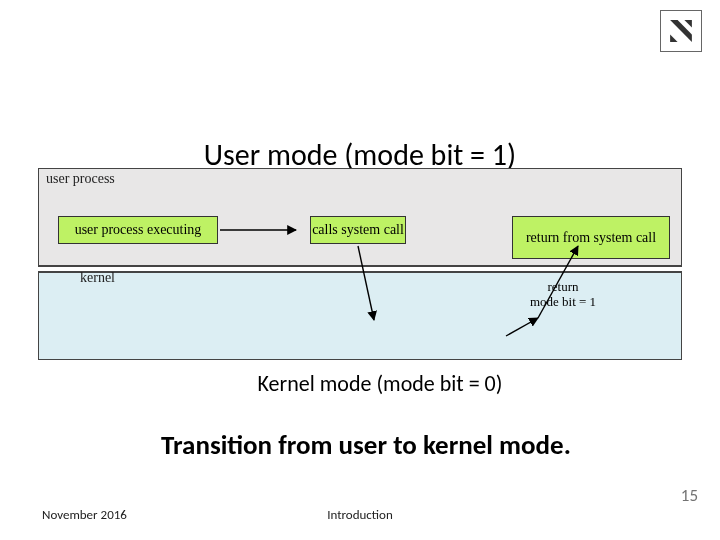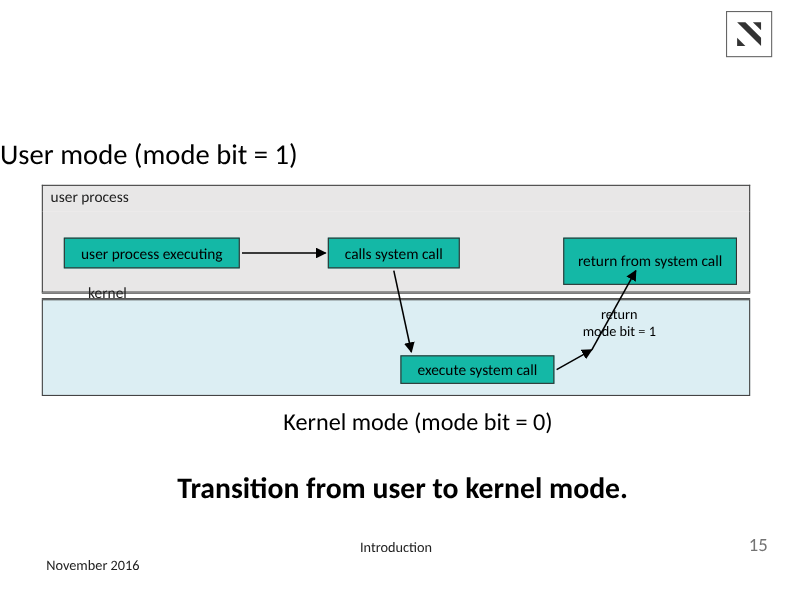--- a/index.html
+++ b/index.html
@@ -11,35 +11,36 @@
     top: 10px; right: 18px;
     width: 42px; height: 42px;
     border: 1px solid #666;
     background: #fff;
     display: flex; align-items: center; justify-content: center;
   }
   .logo svg { width: 34px; height: 34px; }
 
   .heading-user {
     position: absolute;
-    top: 124px; left: 0; right: 0;
-    font-size: 26px;
+    top: 136px; left: 0; right: 0;
+    text-align: center;
+    font-size: 30px;
   }
   .heading-kernel {
     position: absolute;
     top: 370px; left: 0; right: 0;
     text-align: center;
     font-size: 22px;
     margin-left: 40px;
   }
 
   .diagram {
     position: absolute;
     top: 168px; left: 38px;
-    width: 644px; height: 192px;
+    width: 644px; height: 192px; font-family: Liberation Serif, serif;
   }
 
   .region {
     position: absolute;
     left: 0; width: 644px;
     border: 1px solid #444;
   }
   .region-user-top {
     top: 0; height: 24px;
     background: #e8e7e7;
@@ -62,34 +63,34 @@
     background: #dceef3;
   }
 
   .region-label {
     position: absolute;
     left: 8px;
     font-size: 14px;
     color: #222;
   }
   .region-label.user { top: 3px; }
-  .region-label.kernel { top: 90px; padding-left: 34px; }
+  .region-label.kernel { top: 102px; padding-left: 34px; }
 
   .box {
     position: absolute;
-    background: #14b8a6;
+    background: #bef264;
     border: 1px solid #333;
     font-size: 14px;
     display: flex; align-items: center; justify-content: center;
     text-align: center;
     padding: 3px 8px;
     white-space: nowrap;
   }
   .box.exec   { left: 20px;  top: 48px; width: 160px; height: 28px; }
-  .box.call   { left: 260px; top: 48px; width: 120px; height: 28px; }
+  .box.call   { left: 272px; top: 48px; width: 96px; height: 28px; }
   .box.return { left: 474px; top: 48px; width: 158px; height: 43px; }
   .box.execsys{ left: 326px; top: 155px; width: 140px; height: 26px; }
 
   .anno {
     position: absolute;
     font-size: 13px;
     text-align: center;
     line-height: 1.15;
     color: #000;
   }
@@ -116,21 +117,21 @@
   .footer {
     position: absolute;
     left: 0; right: 0; bottom: 18px;
     height: 20px;
   }
   .footer .date {
     position: absolute; left: 22px; bottom: 0;
     font-size: 13px; color: #222; margin-left: 20px;
   }
   .footer .title {
-    position: absolute; left: 0; right: 0; bottom: 16px;
+    position: absolute; left: 0; right: 0; bottom: 0;
     text-align: center;
     font-size: 13px; color: #222;
   }
   .footer .pagenum {
     position: absolute; right: 22px; bottom: 16px;
     font-size: 17px; color: #737373;
   }
 </style>
 </head>
 <body>
@@ -150,21 +151,20 @@
   <div class="region region-user-main"></div>
   <div class="region-gap"></div>
   <div class="region region-kernel"></div>
 
   <div class="region-label user">user process</div>
   <div class="region-label kernel">kernel</div>
 
   <div class="box exec">user process executing</div>
   <div class="box call">calls system call</div>
   <div class="box return">return from system call</div>
-  <div class="box execsys">execute system call</div>
 
   <div class="anno retlbl">
     <span>return</span><br>
     <span>mode bit = 1</span>
   </div>
 
   <svg class="arrows">
     <defs>
       <marker id="ah" viewBox="0 0 10 10" refX="9" refY="5" markerWidth="7" markerHeight="7" orient="auto-start-reverse">
         <path d="M 0 0 L 10 5 L 0 10 z" fill="#000"></path>

